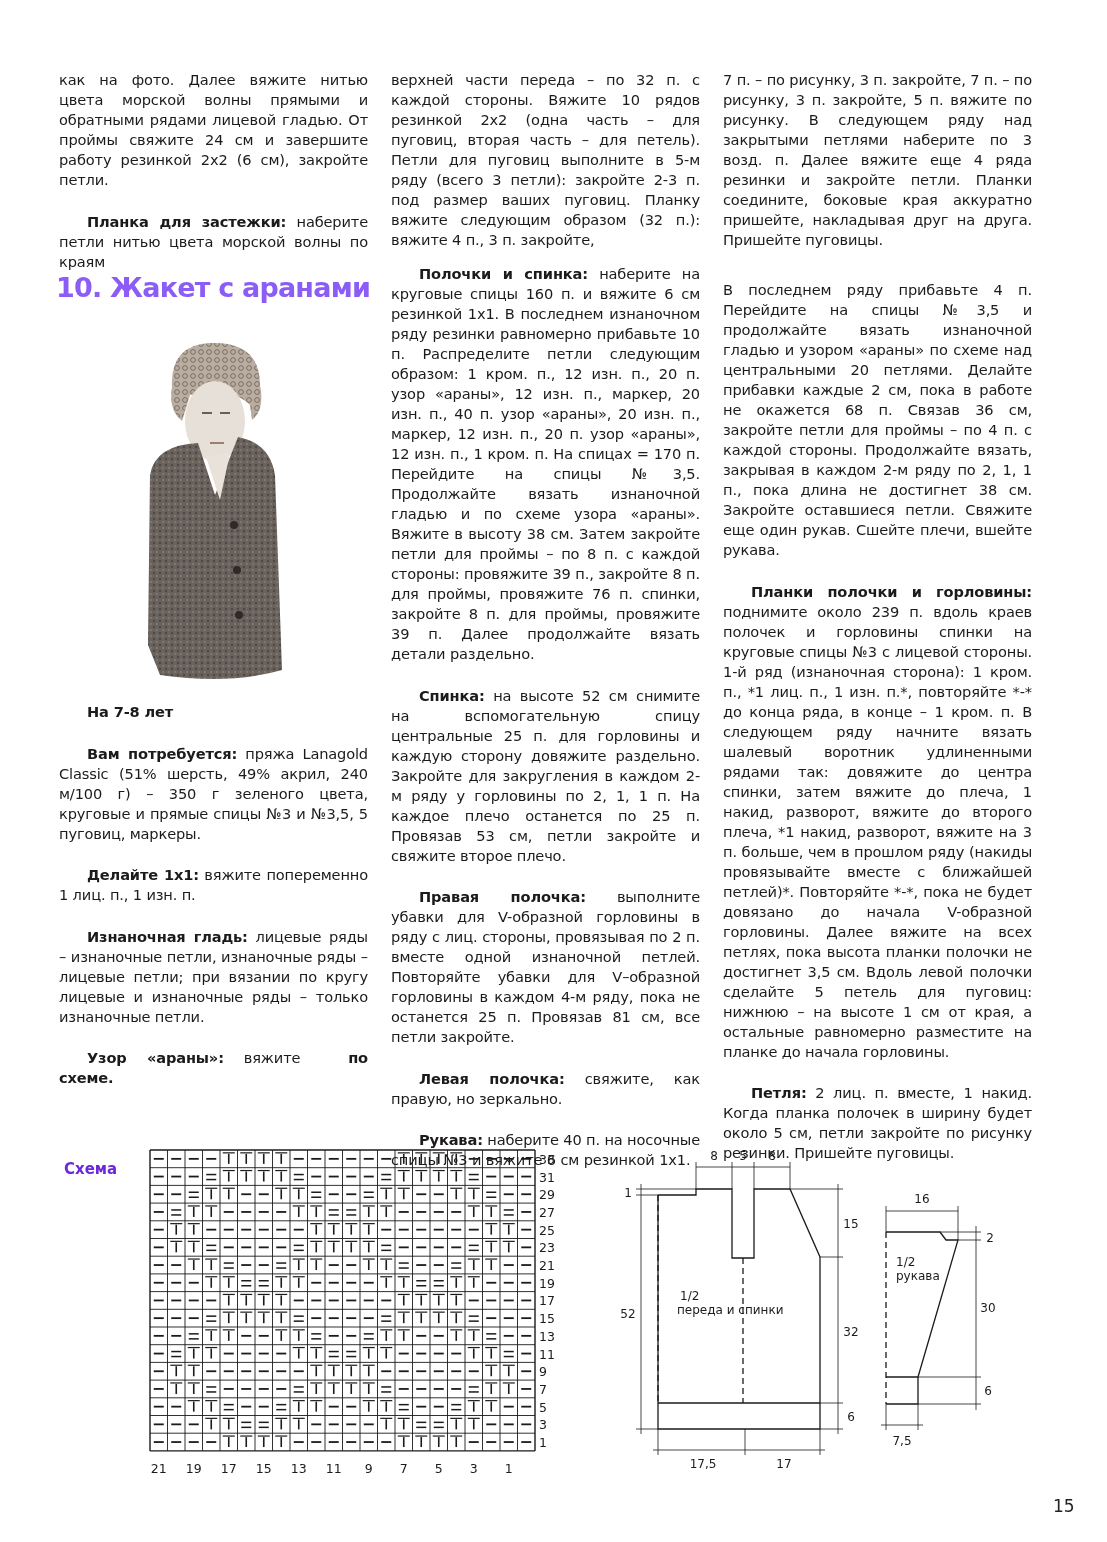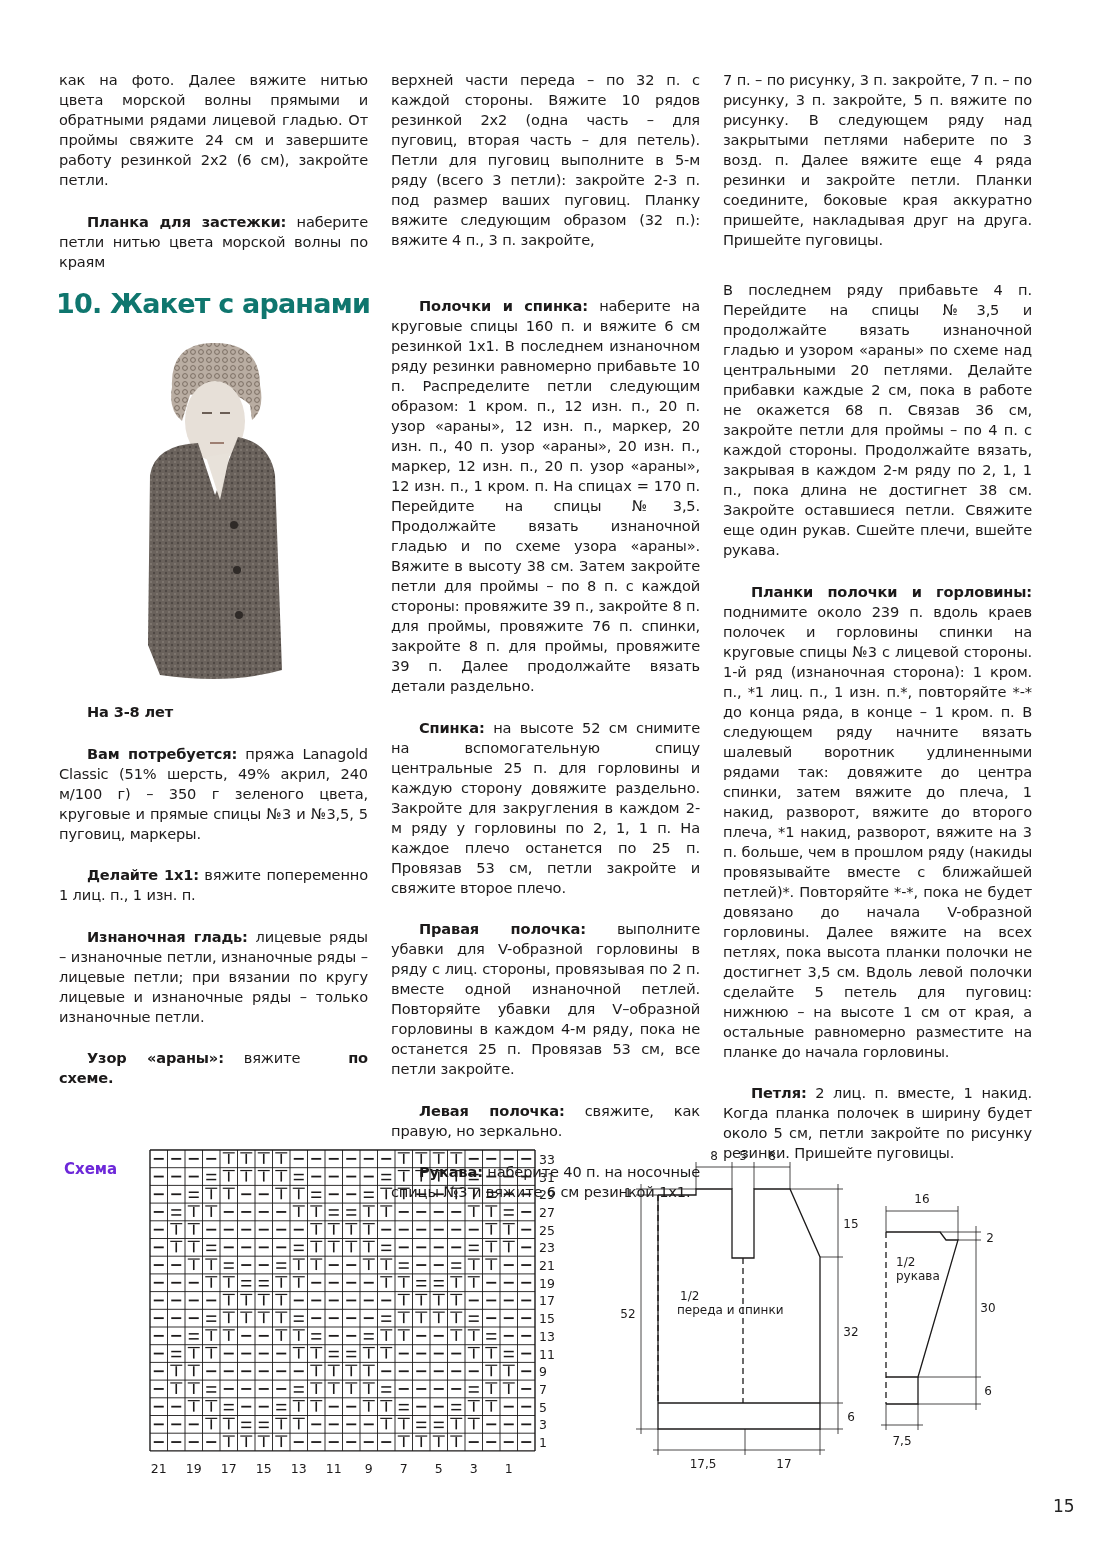--- a/index.html
+++ b/index.html
@@ -19,30 +19,30 @@
     letter-spacing: -0.15px;
   }
   .col p { margin-bottom: 21.6px; }
   .col p:last-child { margin-bottom: 0; }
   .col b { font-weight: bold; margin-left: 28px; }
   #c1top { left: 59px; top: 70px; width: 309px; }
   #c2top { left: 391px; top: 70px; width: 309px; }
   #c3top { left: 723px; top: 70px; width: 309px; }
 
   #title {
-    position: absolute; left: 56px; top: 288px;
+    position: absolute; left: 56px; top: 272px;
     font-family: "DejaVu Sans", sans-serif;
     font-weight: bold; font-size: 27px; letter-spacing: -0.8px;
-    color: #0f766e;
+    color: #8b5cf6;
   }
   #photo {
     position: absolute; left: 110px; top: 325px; width: 200px; height: 370px;
   }
   #c1 { left: 59px; top: 702px; width: 309px; }
-  #c2 { left: 391px; top: 296px; width: 309px; }
+  #c2 { left: 391px; top: 264px; width: 309px; }
   #c3 { left: 723px; top: 280px; width: 309px; }
 
   #schema-label {
     position: absolute; left: 64px; top: 1160px;
     font-weight: bold; font-size: 15px; color: #6d28d9;
   }
   #chart-svg { position: absolute; left: 130px; top: 1140px; }
   #body-svg { position: absolute; left: 600px; top: 1140px; }
   #sleeve-svg { position: absolute; left: 860px; top: 1170px; }
   #page-number {
@@ -85,30 +85,30 @@
   <path d="M92 88 h10 M110 88 h10" stroke="#6b5e55" stroke-width="2"></path>
   <path d="M100 118 h14" stroke="#9d7f72" stroke-width="2"></path>
   <path d="M40 150 Q45 120 88 118 L105 170 L128 112 Q160 118 165 150 L172 345 Q120 360 50 350 L38 320 Z" fill="url(#knit)"></path>
   <path d="M96 132 L110 175 L120 128 Z" fill="#e8e2da"></path>
   <circle cx="124" cy="200" r="4" fill="#2f2a27"></circle>
   <circle cx="127" cy="245" r="4" fill="#2f2a27"></circle>
   <circle cx="129" cy="290" r="4" fill="#2f2a27"></circle>
 </svg>
 
 <div class="col" id="c1">
-    <p><b>На 3-8 лет</b><span></span></p>
+    <p><b>На 7-8 лет</b><span></span></p>
     <p><b>Вам потребуется:</b><span> пряжа Lanagold Classic (51% шерсть, 49% акрил, 240 м/100 г) – 350 г зеленого цвета, круговые и прямые спицы №3 и №3,5, 5 пуговиц, маркеры.</span></p>
     <p><b>Делайте 1х1:</b><span> вяжите попеременно 1 лиц. п., 1 изн. п.</span></p>
     <p><b>Изнаночная гладь:</b><span> лицевые ряды – изнаночные петли, изнаночные ряды – лицевые петли; при вязании по кругу лицевые и изнаночные ряды – только изнаночные петли.</span></p>
     <p><b>Узор «араны»:</b><span> вяжите </span><b>по схеме.</b></p>
   </div>
 <div class="col" id="c2">
     <p><b>Полочки и спинка:</b><span> наберите на круговые спицы 160 п. и вяжите 6 см резинкой 1х1. В последнем изнаночном ряду резинки равномерно прибавьте 10 п. Распределите петли следующим образом: 1 кром. п., 12 изн. п., 20 п. узор «араны», 12 изн. п., маркер, 20 изн. п., 40 п. узор «араны», 20 изн. п., маркер, 12 изн. п., 20 п. узор «араны», 12 изн. п., 1 кром. п. На спицах = 170 п. Перейдите на спицы №3,5. Продолжайте вязать изнаночной гладью и по схеме узора «араны». Вяжите в высоту 38 см. Затем закройте петли для проймы – по 8 п. с каждой стороны: провяжите 39 п., закройте 8 п. для проймы, провяжите 76 п. спинки, закройте 8 п. для проймы, провяжите 39 п. Далее продолжайте вязать детали раздельно.</span></p>
     <p><b>Спинка:</b><span> на высоте 52 см снимите на вспомогательную спицу центральные 25 п. для горловины и каждую сторону довяжите раздельно. Закройте для закругления в каждом 2-м ряду у горловины по 2, 1, 1 п. На каждое плечо останется по 25 п. Провязав 53 см, петли закройте и свяжите второе плечо.</span></p>
-    <p><b>Правая полочка:</b><span> выполните убавки для V-образной горловины в ряду с лиц. стороны, провязывая по 2 п. вместе одной изнаночной петлей. Повторяйте убавки для V–образной горловины в каждом 4-м ряду, пока не останется 25 п. Провязав 53 см, все петли закройте.</span></p>
+    <p><b>Правая полочка:</b><span> выполните убавки для V-образной горловины в ряду с лиц. стороны, провязывая по 2 п. вместе одной изнаночной петлей. Повторяйте убавки для V–образной горловины в каждом 4-м ряду, пока не останется 25 п. Провязав 81 см, все петли закройте.</span></p>
     <p><b>Левая полочка:</b><span> свяжите, как правую, но зеркально.</span></p>
     <p><b>Рукава:</b><span> наберите 40 п. на носочные спицы №3 и вяжите 6 см резинкой 1х1.</span></p>
   </div>
 <div class="col" id="c3">
     <p><span>В последнем ряду прибавьте 4 п. Перейдите на спицы №3,5 и продолжайте вязать изнаночной гладью и узором «араны» по схеме над центральными 20 петлями. Делайте прибавки каждые 2 см, пока в работе не окажется 68 п. Связав 36 см, закройте петли для проймы – по 4 п. с каждой стороны. Продолжайте вязать, закрывая в каждом 2-м ряду по 2, 1, 1 п., пока длина не достигнет 38 см. Закройте оставшиеся петли. Свяжите еще один рукав. Сшейте плечи, вшейте рукава.</span></p>
     <p><b>Планки полочки и горловины:</b><span> поднимите около 239 п. вдоль краев полочек и горловины спинки на круговые спицы №3 с лицевой стороны. 1-й ряд (изнаночная сторона): 1 кром. п., *1 лиц. п., 1 изн. п.*, повторяйте *-* до конца ряда, в конце – 1 кром. п. В следующем ряду начните вязать шалевый воротник удлиненными рядами так: довяжите до центра спинки, затем вяжите до плеча, 1 накид, разворот, вяжите до второго плеча, *1 накид, разворот, вяжите на 3 п. больше, чем в прошлом ряду (накиды провязывайте вместе с ближайшей петлей)*. Повторяйте *-*, пока не будет довязано до начала V-образной горловины. Далее вяжите на всех петлях, пока высота планки полочки не достигнет 3,5 см. Вдоль левой полочки сделайте 5 петель для пуговиц: нижнюю – на высоте 1 см от края, а остальные равномерно разместите на планке до начала горловины.</span></p>
     <p><b>Петля:</b><span> 2 лиц. п. вместе, 1 накид. Когда планка полочек в ширину будет около 5 см, петли закройте по рисунку резинки. Пришейте пуговицы.</span></p>
   </div>
 
 <div id="schema-label">Схема</div>

